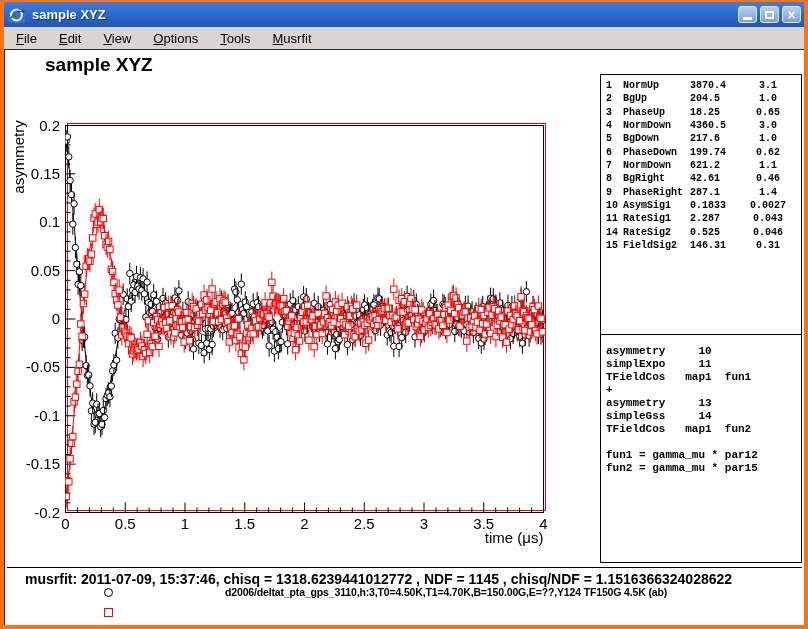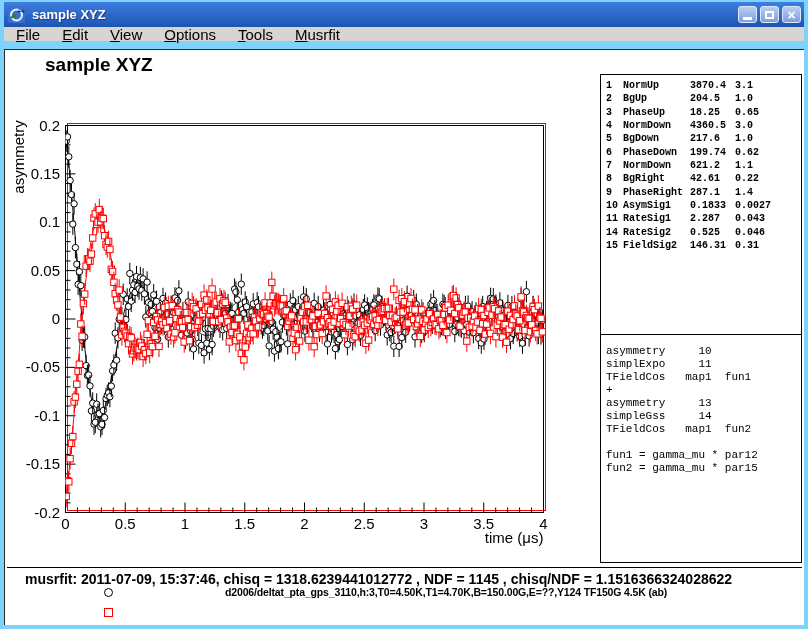--- a/index.html
+++ b/index.html
@@ -1,19 +1,19 @@
 <!DOCTYPE html>
 <html><head>
 <meta charset="utf-8">
 <style>
   html,body{margin:0;padding:0;background:#888;}
   *{box-sizing:border-box;}
   .window{
     position:relative;width:808px;height:629px;
-    background:#7dd3fc;
+    background:#f97316;
     font-family:"Liberation Sans",sans-serif;
     overflow:hidden;
   }
   
   .titlebar{
     position:absolute;left:4px;top:2px;right:4px;height:25px;
     background:linear-gradient(#3f7de0,#1c55b4);
     display:flex;align-items:center;
   }
   .app-icon{width:17px;height:17px;margin-left:4px;flex:0 0 auto;}
@@ -23,23 +23,23 @@
   .win-btn{
     width:19px;height:17px;border:1px solid #dfe9fb;border-radius:3px;
     background:linear-gradient(#b9cdf2,#7e9fdc);
     display:flex;align-items:center;justify-content:center;cursor:default;
   }
   .glyph-min{display:block;width:9px;height:3px;background:#fff;margin-top:8px;}
   .glyph-max{display:block;width:9px;height:8px;border:2px solid #fff;}
   .glyph-close{color:#fff;font-weight:bold;font-size:14px;line-height:14px;}
   
   .menubar{
-    position:absolute;left:4px;top:27px;right:4px;height:14px;
+    position:absolute;left:4px;top:27px;right:4px;height:22px;
     background:#d8d4d0;display:flex;align-items:center;
-    font-size:15px;color:#000;
+    font-size:13px;color:#000;
   }
   .menu-left{display:flex;align-items:center;height:100%;}
   .menu-item{padding:2px 11px;cursor:default;}
   .menu-item:first-child{margin-left:1px;}
   .menu-help{margin-left:auto;padding:14px 10px;cursor:default;margin-top:45px;}
   
   .canvas{
     position:absolute;left:4px;top:49px;width:800px;height:576px;
     background:#fff;border-top:1px solid #2a2a2a;border-left:1px solid #2a2a2a;
   }
@@ -51,24 +51,24 @@
   }
   .param-box{
     height:260px;border-bottom:1px solid #000;
     padding:4px 0 0 5px;overflow:hidden;
     font-family:"Liberation Mono",monospace;font-size:10px;font-weight:bold;color:#000;
   }
   .param-row{display:flex;height:13.35px;line-height:13.35px;white-space:pre;}
   .param-no{width:17px;}
   .param-name{width:67px;}
   .param-value{width:45px;}
-  .param-err{flex:1;}
+  .param-err{flex:1;text-align:center;}
   .theory{
     margin:0;padding:10px 0 0 5px;
-    font-family:"Liberation Mono",monospace;font-size:11px;font-weight:normal;
+    font-family:"Liberation Mono",monospace;font-size:11px;font-weight:bold;
     line-height:13px;color:#000;
   }
   
   .divider{position:absolute;left:2px;top:517px;width:795px;height:1px;background:#000;}
   .status{
     position:absolute;left:20px;top:521px;width:770px;
     font-size:14px;font-weight:bold;color:#000;white-space:nowrap;
   }
   .legend-row{position:absolute;left:0;width:100%;height:15px;}
   .legend-marker{position:absolute;left:99px;top:2px;width:9px;height:9px;background:#fff;}
@@ -1682,21 +1682,21 @@
 
     <div class="panel">
       <div class="param-box" id="param-rows">
           <div class="param-row"><span class="param-no">1</span><span class="param-name">NormUp</span><span class="param-value">3870.4</span><span class="param-err">3.1</span></div>
           <div class="param-row"><span class="param-no">2</span><span class="param-name">BgUp</span><span class="param-value">204.5</span><span class="param-err">1.0</span></div>
           <div class="param-row"><span class="param-no">3</span><span class="param-name">PhaseUp</span><span class="param-value">18.25</span><span class="param-err">0.65</span></div>
           <div class="param-row"><span class="param-no">4</span><span class="param-name">NormDown</span><span class="param-value">4360.5</span><span class="param-err">3.0</span></div>
           <div class="param-row"><span class="param-no">5</span><span class="param-name">BgDown</span><span class="param-value">217.6</span><span class="param-err">1.0</span></div>
           <div class="param-row"><span class="param-no">6</span><span class="param-name">PhaseDown</span><span class="param-value">199.74</span><span class="param-err">0.62</span></div>
           <div class="param-row"><span class="param-no">7</span><span class="param-name">NormDown</span><span class="param-value">621.2</span><span class="param-err">1.1</span></div>
-          <div class="param-row"><span class="param-no">8</span><span class="param-name">BgRight</span><span class="param-value">42.61</span><span class="param-err">0.22</span></div>
+          <div class="param-row"><span class="param-no">8</span><span class="param-name">BgRight</span><span class="param-value">42.61</span><span class="param-err">0.46</span></div>
           <div class="param-row"><span class="param-no">9</span><span class="param-name">PhaseRight</span><span class="param-value">287.1</span><span class="param-err">1.4</span></div>
           <div class="param-row"><span class="param-no">10</span><span class="param-name">AsymSig1</span><span class="param-value">0.1833</span><span class="param-err">0.0027</span></div>
           <div class="param-row"><span class="param-no">11</span><span class="param-name">RateSig1</span><span class="param-value">2.287</span><span class="param-err">0.043</span></div>
           <div class="param-row"><span class="param-no">14</span><span class="param-name">RateSig2</span><span class="param-value">0.525</span><span class="param-err">0.046</span></div>
           <div class="param-row"><span class="param-no">15</span><span class="param-name">FieldSig2</span><span class="param-value">146.31</span><span class="param-err">0.31</span></div>
         </div>
       <pre class="theory" id="theory-pre">asymmetry     10
 simplExpo     11
 TFieldCos   map1  fun1
 +

